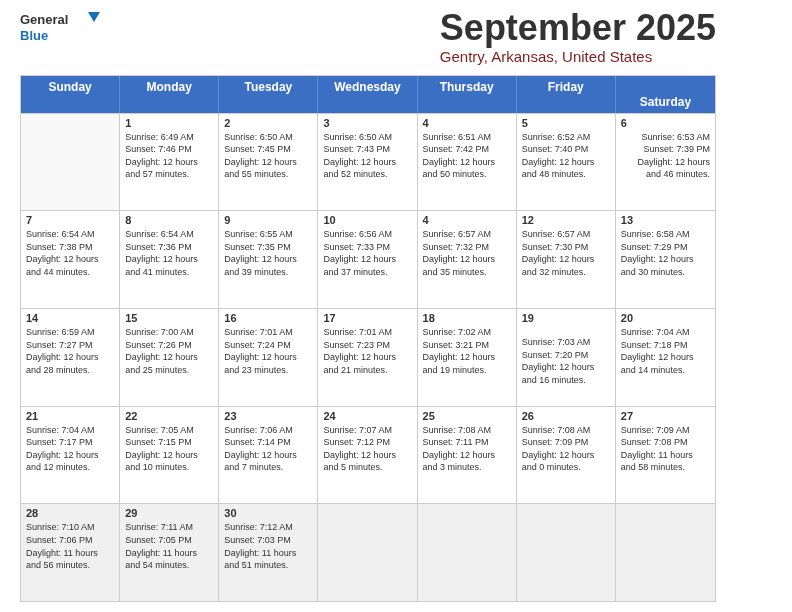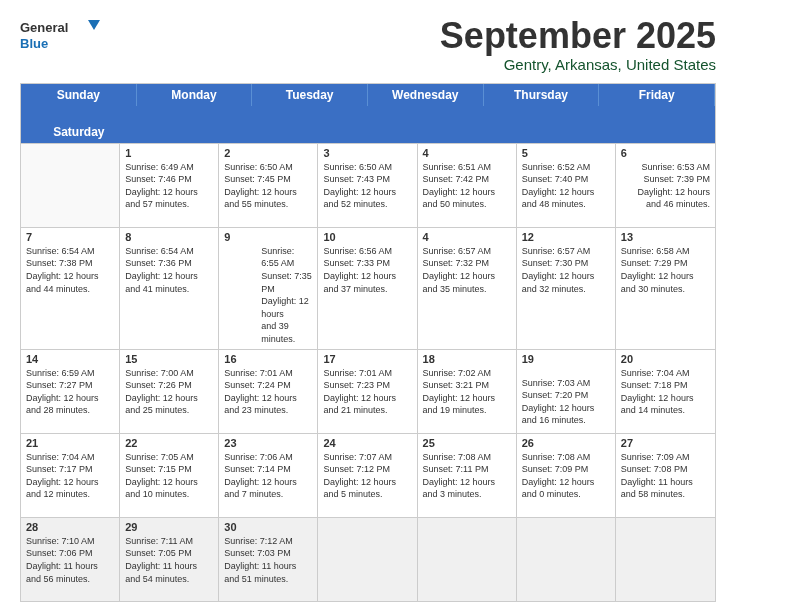--- a/index.html
+++ b/index.html
@@ -6,57 +6,56 @@
     body {
       font-family: Arial, sans-serif;
       background: #fff;
       width: 792px;
       height: 612px;
       overflow: hidden;
     }
     .page {
       width: 736px;
       height: 612px;
-      padding: 16px 20px 10px 20px;
+      padding: 8px 20px 10px 20px;
       display: flex;
       flex-direction: column;
     }
     .header {
       display: flex;
       justify-content: space-between;
       align-items: flex-start;
       margin-bottom: 10px;
     }
     .logo {
       display: flex;
       align-items: center;
       gap: 4px;
     }
     .title-block {
-      text-align: right;
     }
     .month-title {
       font-size: 36px;
       font-weight: bold;
       color: #333;
       line-height: 1.1;
     }
     .subtitle {
       font-size: 15px;
-      color: #14532d;
+      color: #7f1d1d;
     }
     .calendar {
       flex: 1;
       display: flex;
       flex-direction: column;
       border: 1px solid #ccc;
     }
     .cal-header {
       display: grid;
-      grid-template-columns: repeat(6, 1fr);
+      grid-template-columns: repeat(7, 1fr);
       background: #3a6fc4;
     }
     .cal-header-cell {
       color: #fff;
       font-size: 12px;
       font-weight: bold;
       padding: 4px 6px;
       text-align: center;
       border-right: 1px solid #5a8fd4;
     }
@@ -181,21 +180,21 @@
           </div>
           <div class="cal-cell">
             <div class="day-num">8</div>
             <div class="day-info" style="white-space: pre-line;">Sunrise: 6:54 AM
 Sunset: 7:36 PM
 Daylight: 12 hours
 and 41 minutes.</div>
           </div>
           <div class="cal-cell">
             <div class="day-num">9</div>
-            <div class="day-info" style="white-space: pre-line; margin-left: 37px;">Sunrise: 6:55 AM
+            <div class="day-info" style="white-space: pre-line;">Sunrise: 6:55 AM
 Sunset: 7:35 PM
 Daylight: 12 hours
 and 39 minutes.</div>
           </div>
           <div class="cal-cell">
             <div class="day-num">10</div>
             <div class="day-info" style="white-space: pre-line;">Sunrise: 6:56 AM
 Sunset: 7:33 PM
 Daylight: 12 hours
 and 37 minutes.</div>

